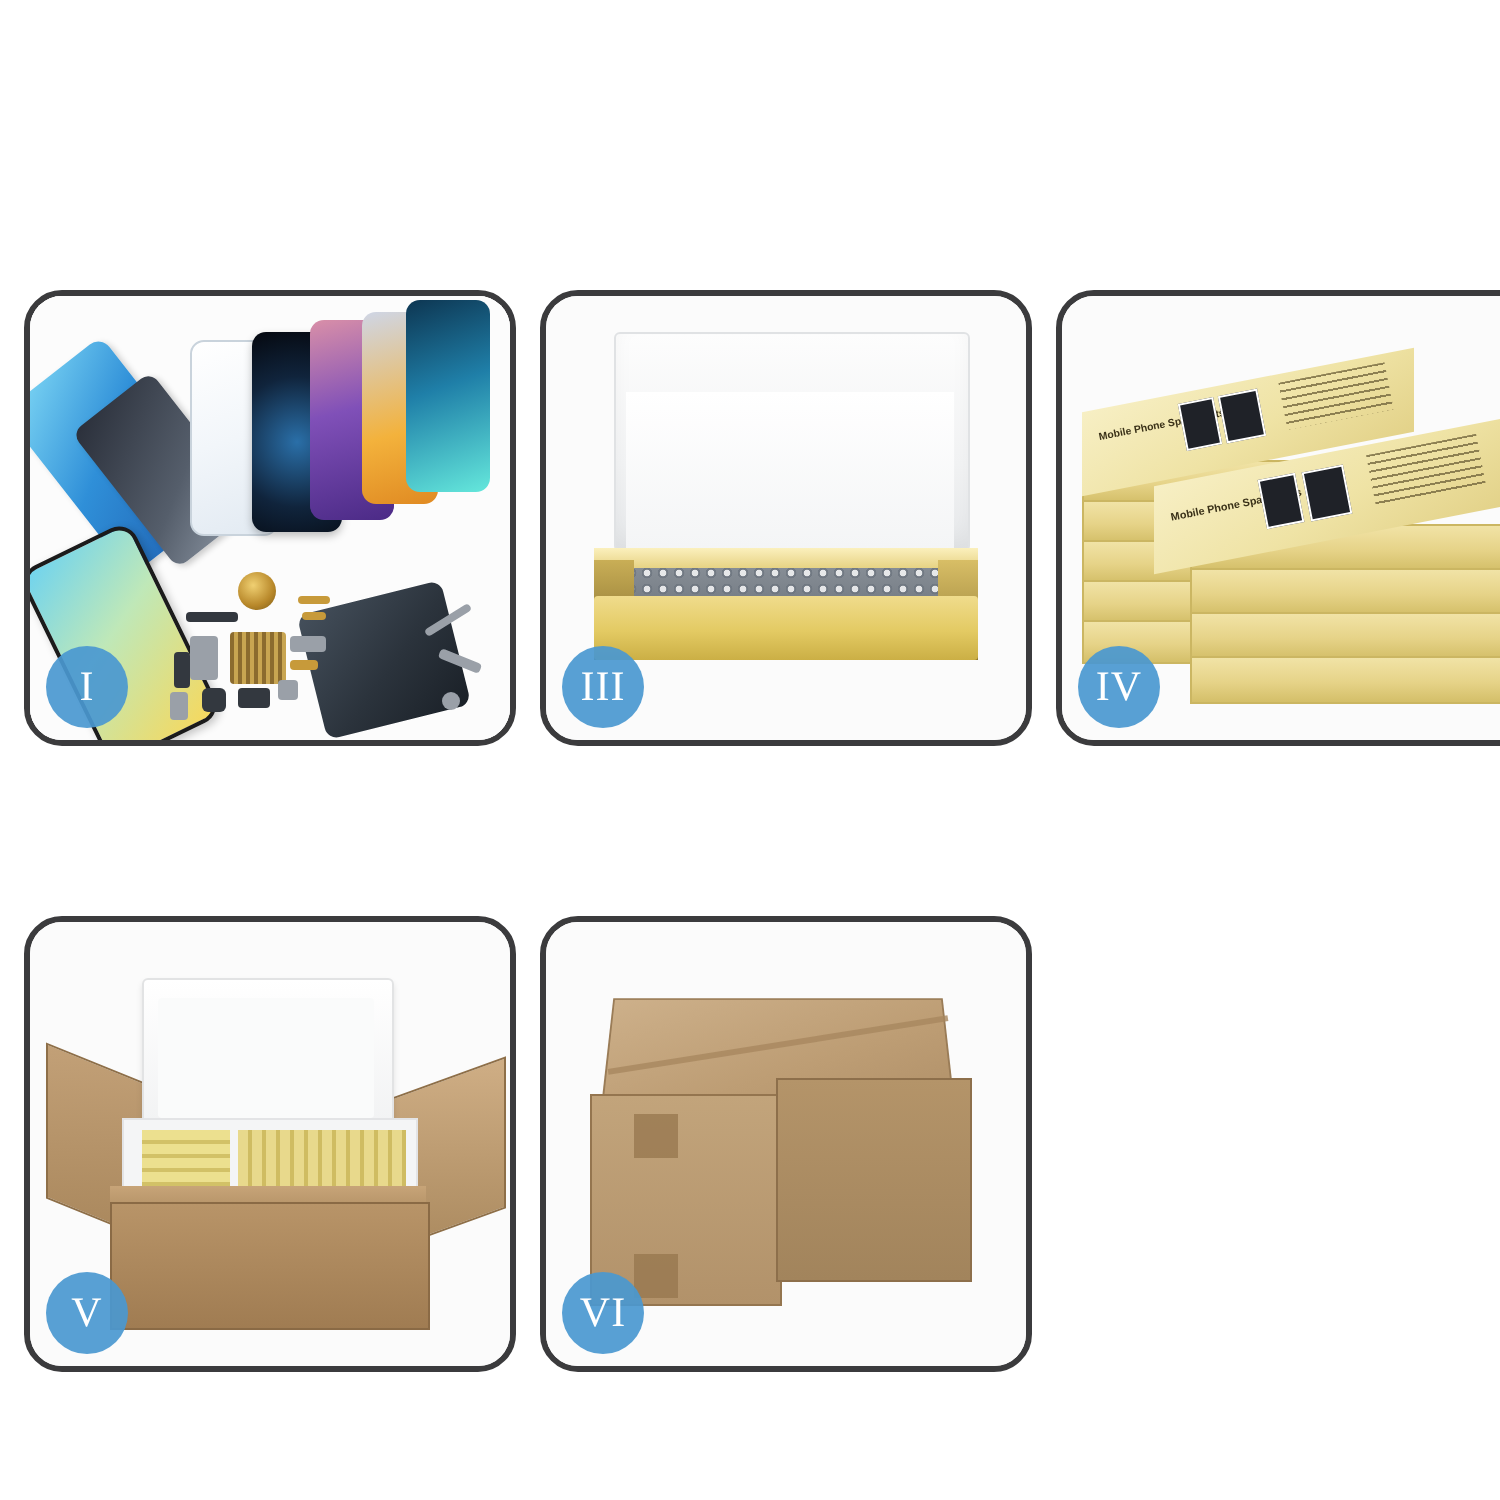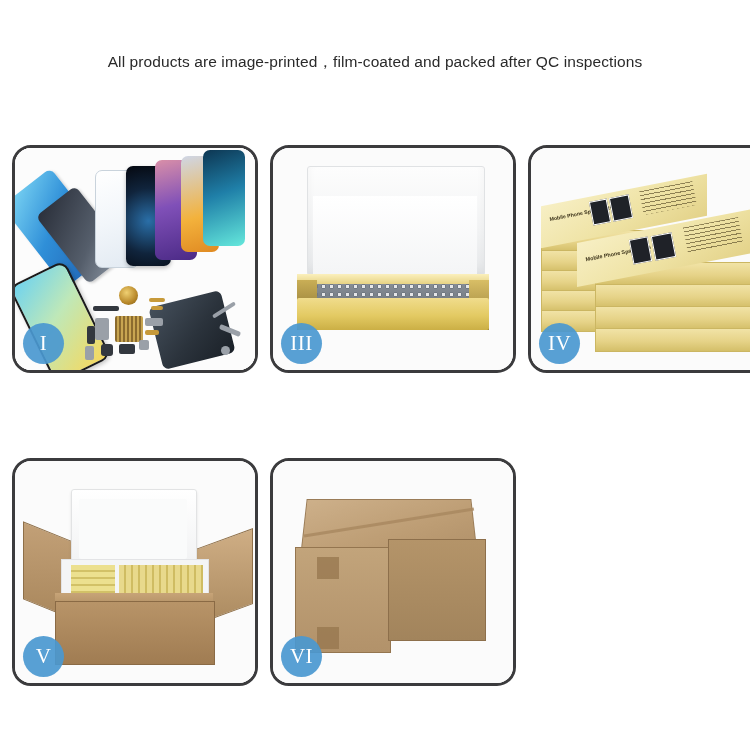--- a/index.html
+++ b/index.html
@@ -313,21 +313,20 @@
   .c6-tape {
     position:absolute; background: rgba(150,117,78,0.75);
   }
 </style>
 </head>
 <body>
 
 <div class="page">
 
   <div class="header">
-    <p class="subtitle">All products are image-printed，film-coated and packed after QC inspections</p>
   </div>
 
   <div class="grid">
 
     <div class="panel">
       <div class="scene">
         <div class="p1-bg"></div>
         <div class="ph ph-blue"></div>
         <div class="ph ph-blue2"></div>
         <div class="ph ph-glass"></div>

